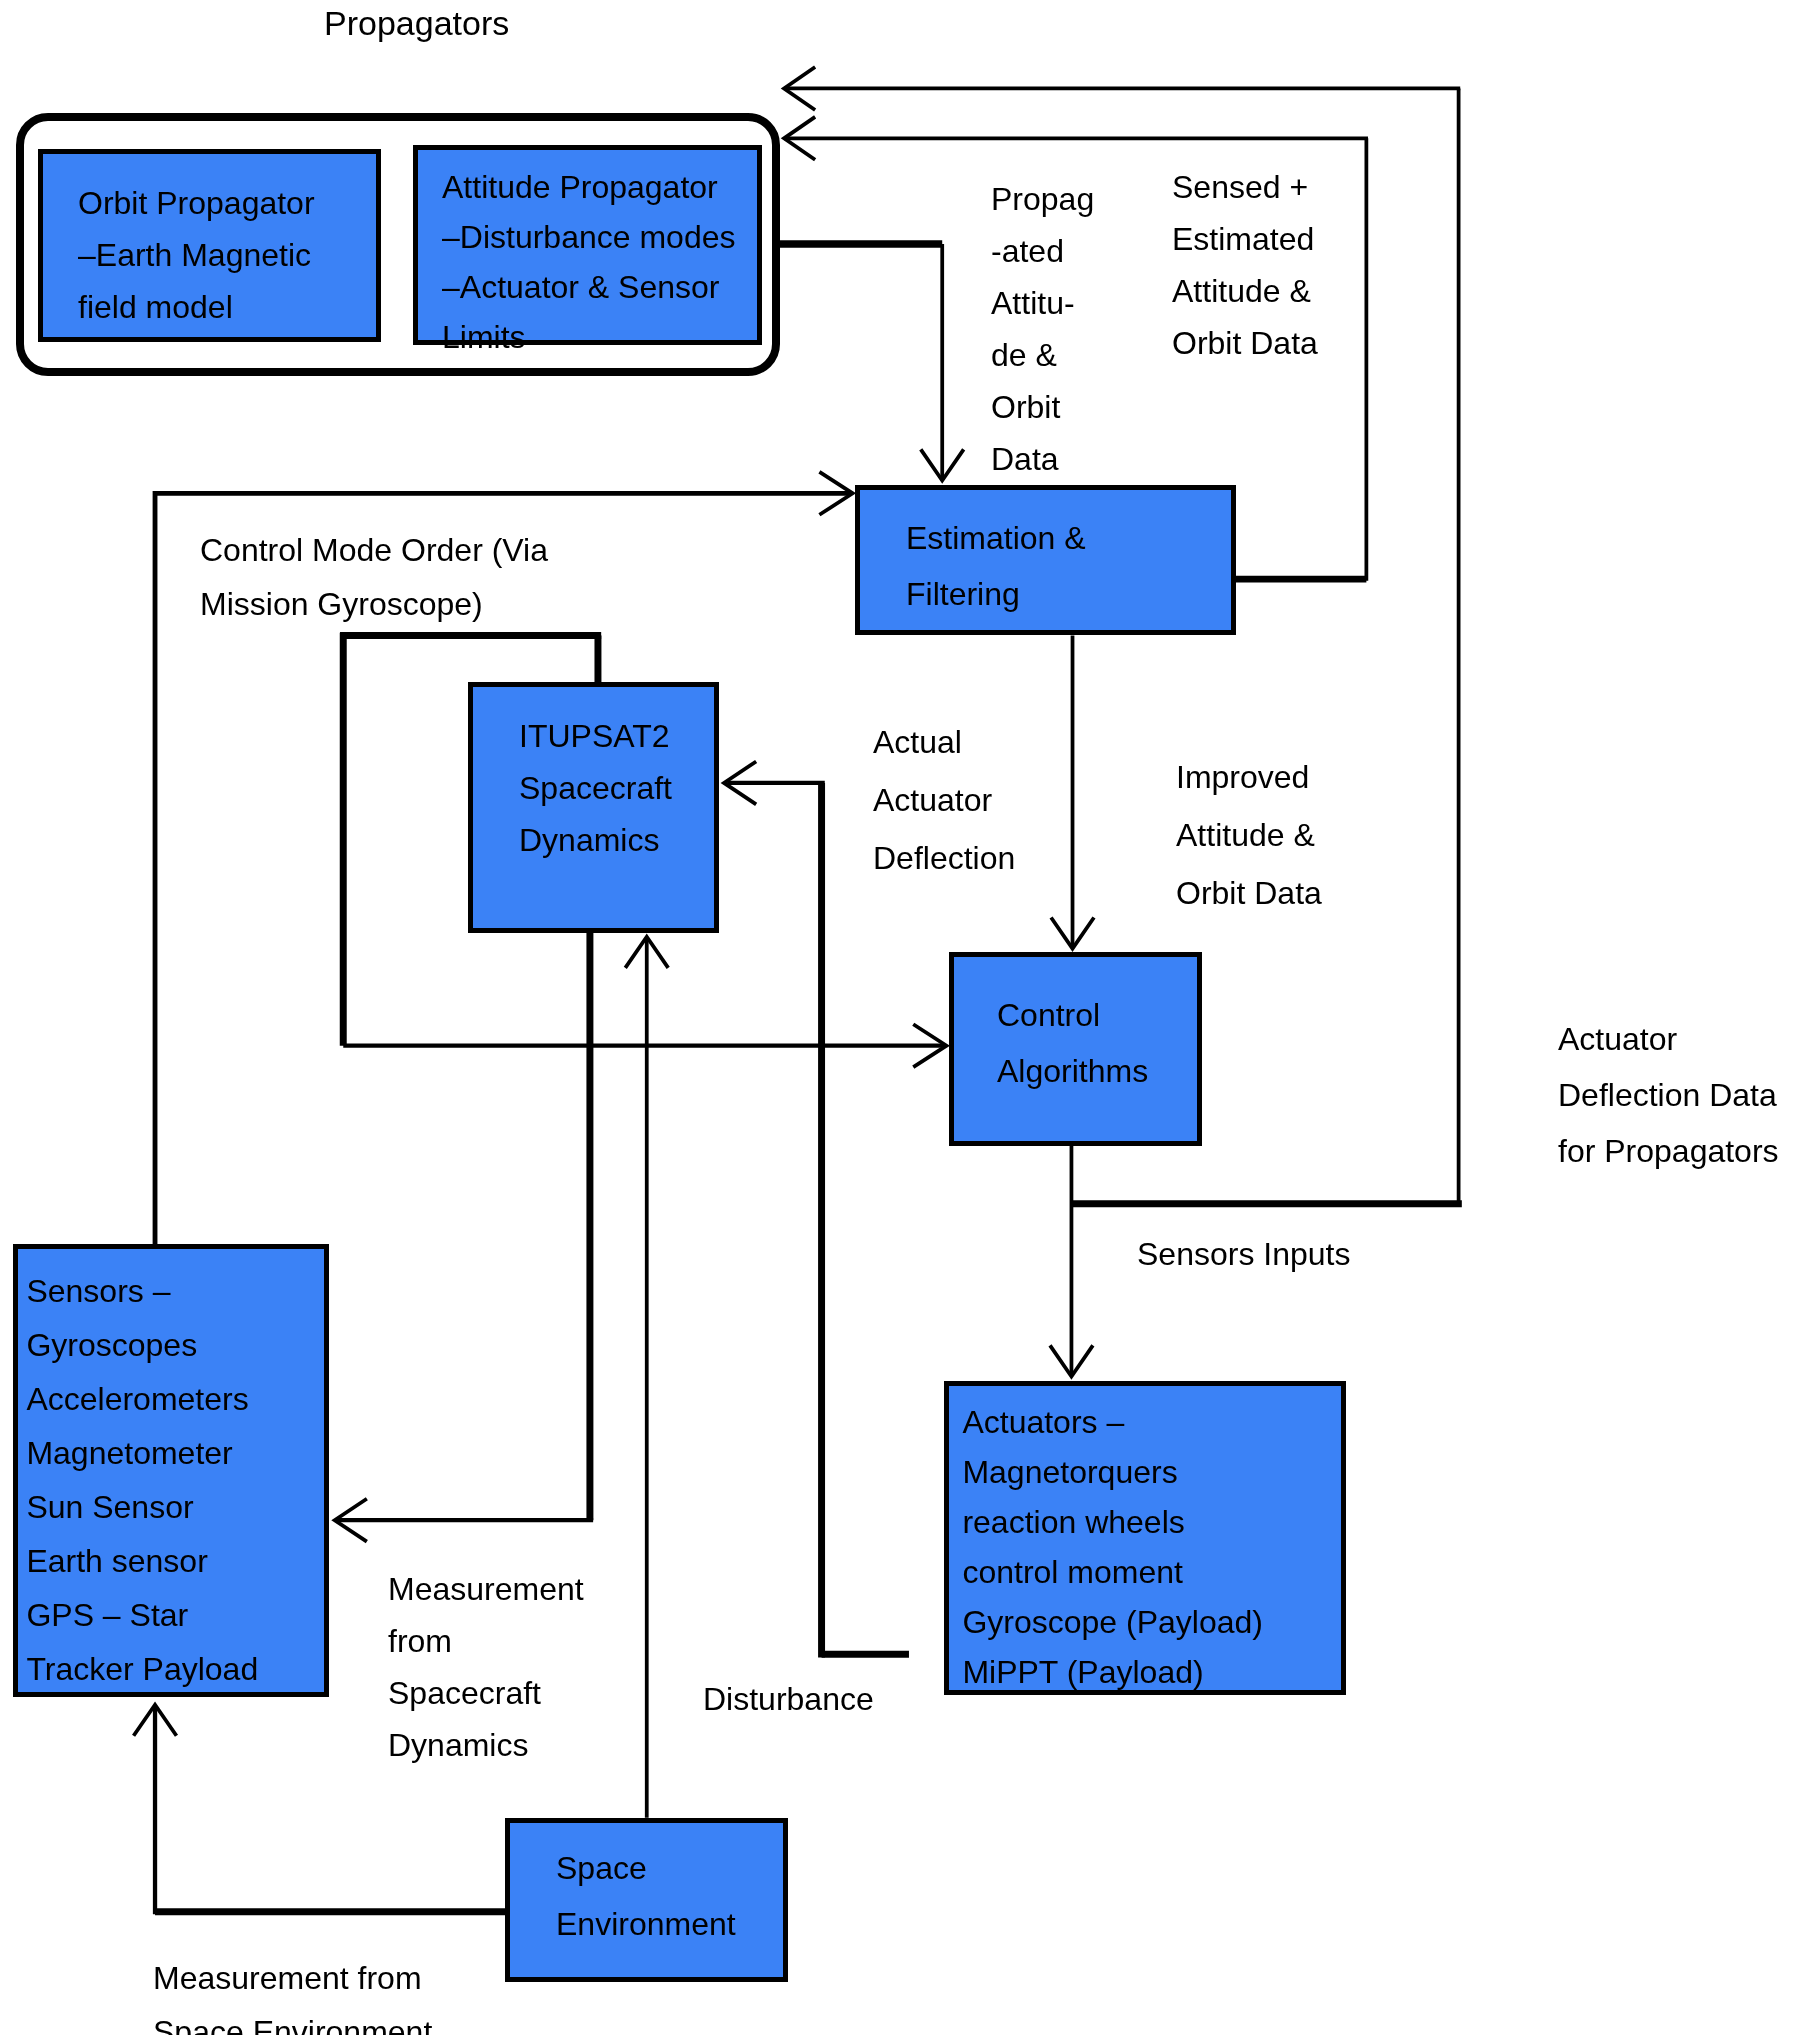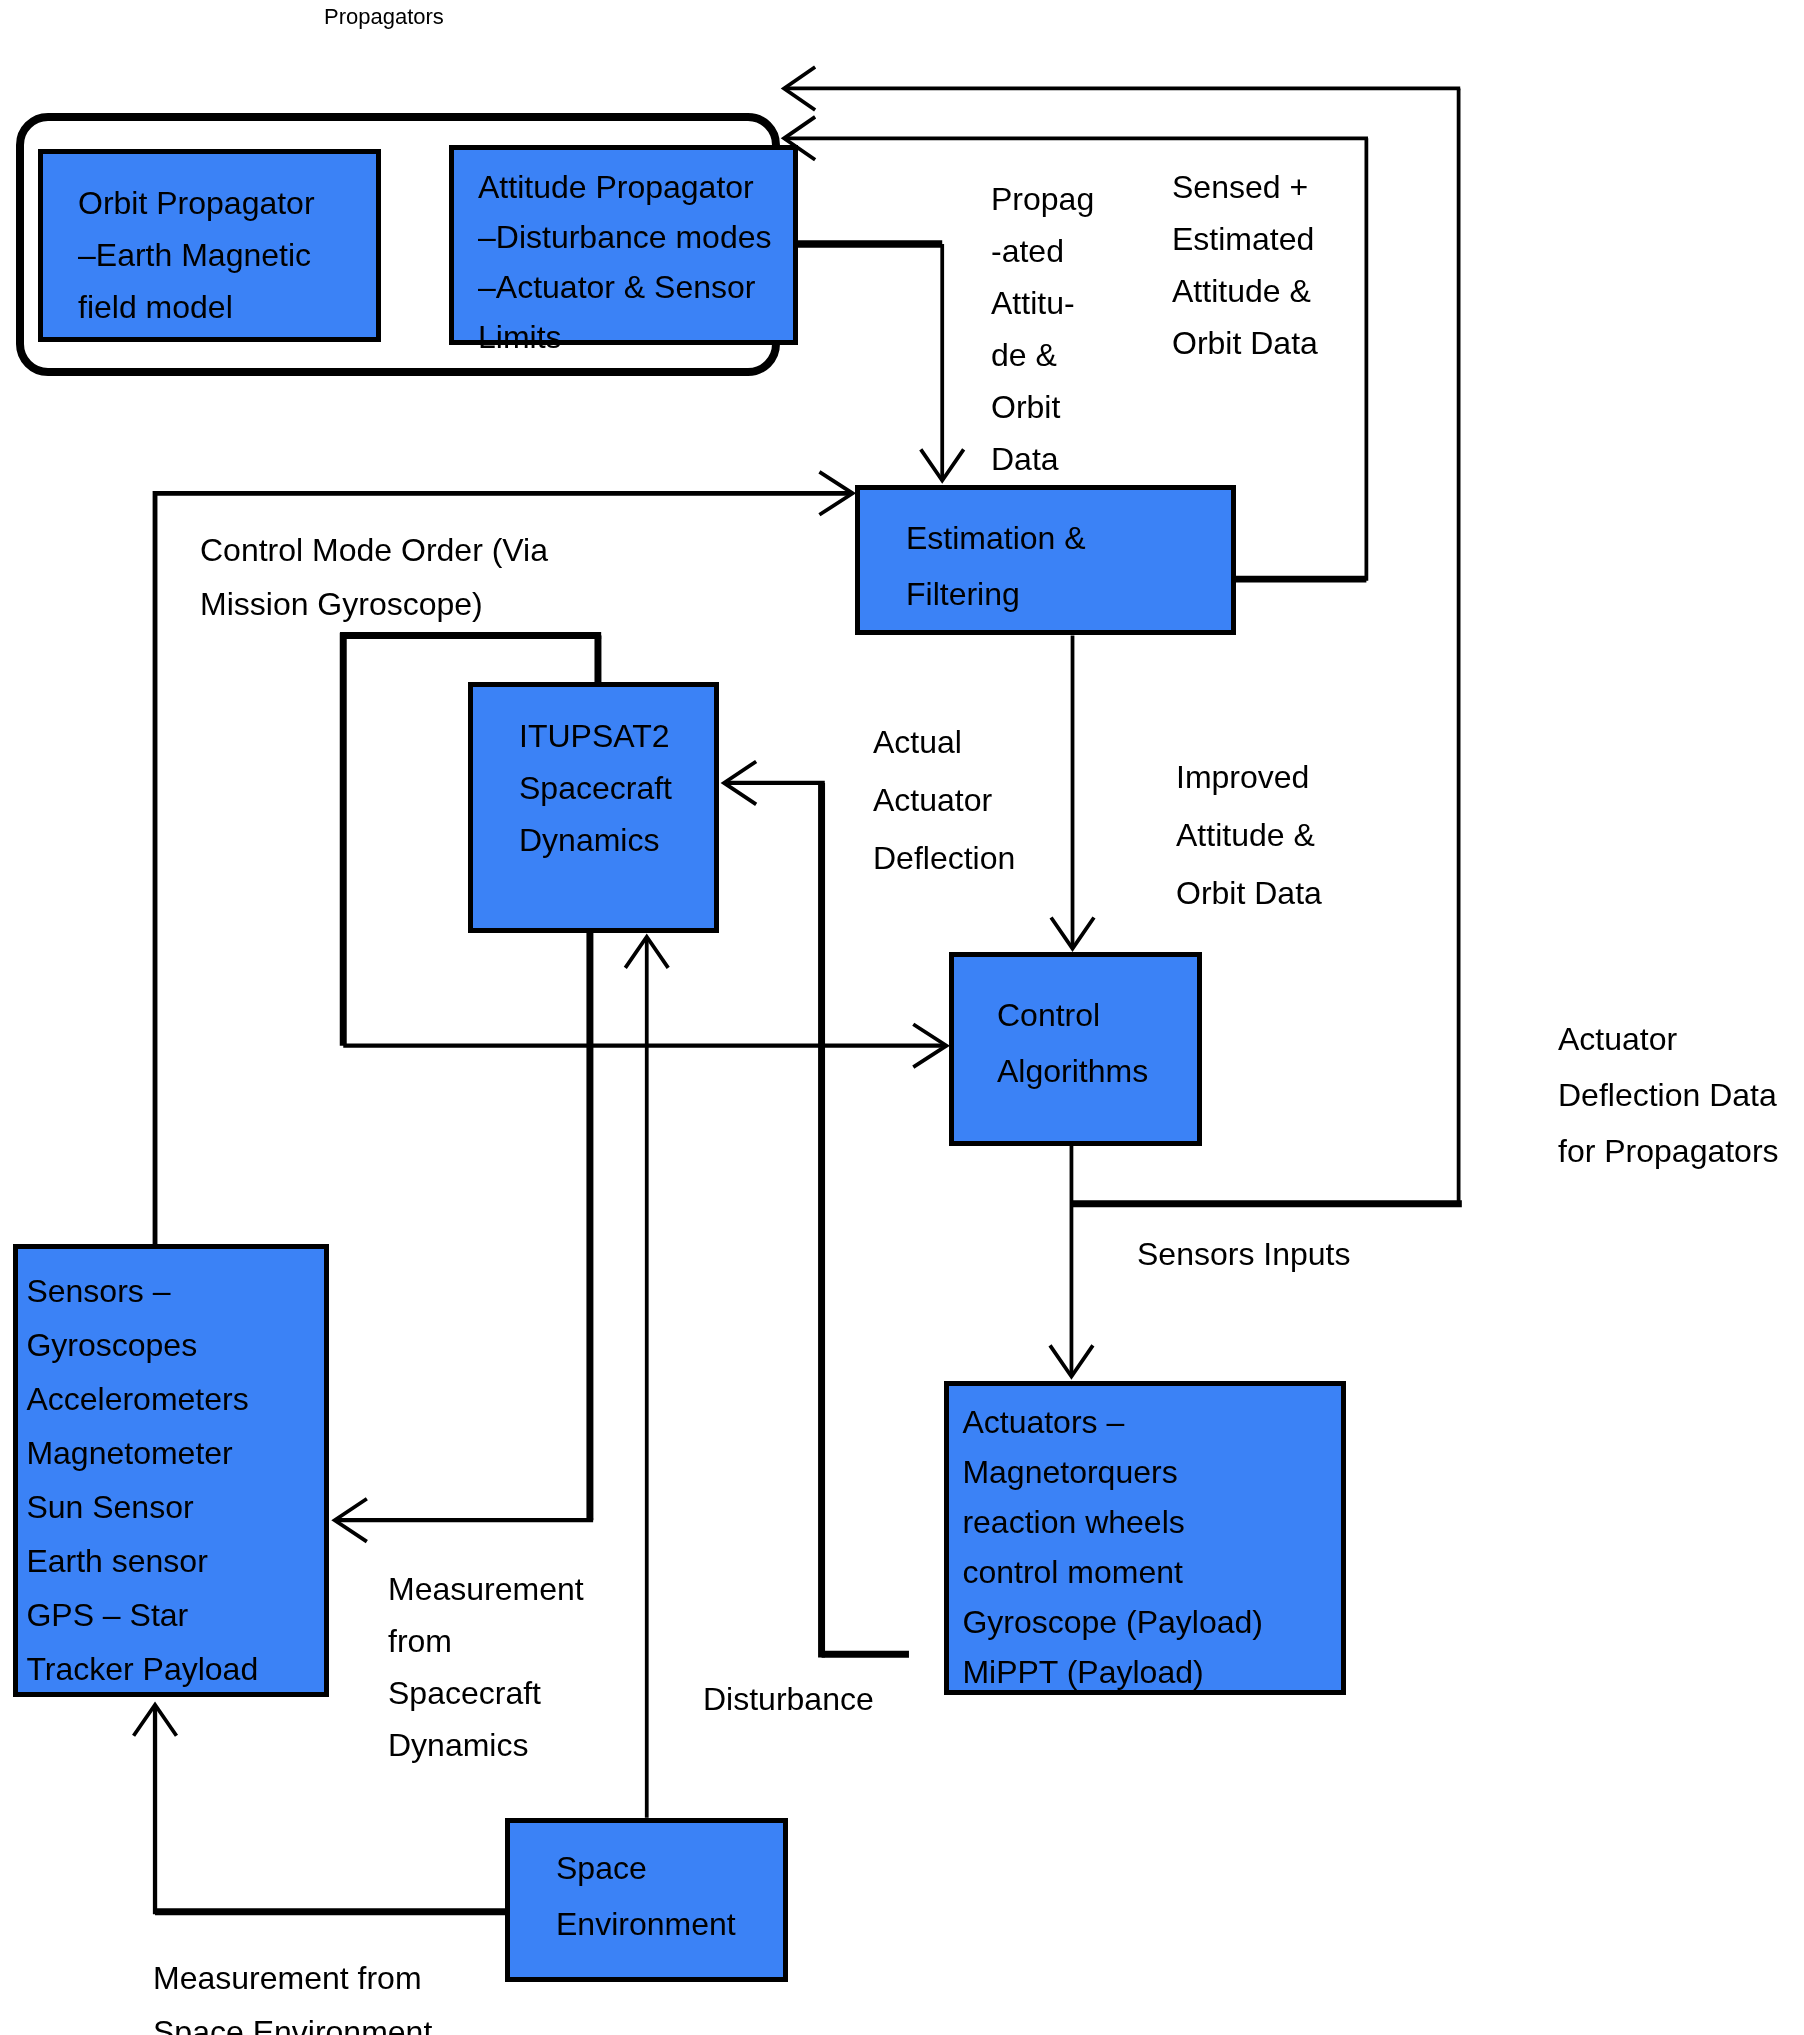--- a/index.html
+++ b/index.html
@@ -9,21 +9,21 @@
   .box{position:absolute;background:#3b82f6;border:5.4px solid #000;
        box-sizing:border-box;z-index:2;}
   .container{position:absolute;background:transparent;border:8px solid #000;
        border-radius:32px;box-sizing:border-box;z-index:0;}
   .txt{white-space:pre-line;font-size:32px;line-height:52px;}
   .lbl{position:absolute;white-space:pre-line;font-size:32px;line-height:52px;z-index:3;}
   .lh105{line-height:56px;}
   .lh108{line-height:58px;}
   .lh100{line-height:54px;}
   .lh94{line-height:50px;}
-  .title{position:absolute;font-size:22px;z-index:3;}
+  .title{position:absolute;font-size:34px;z-index:3;}
   polyline{fill:none;stroke:#000;}
   .w14{stroke-width:14px;}
   .w13{stroke-width:13px;}
   .w9{stroke-width:9px;}
   .w8{stroke-width:8px;}
   .w7{stroke-width:7px;}
 </style>
 </head>
 <body>
 
@@ -100,21 +100,21 @@
 <div class="title" style="left:324px;top:4.3px;">Propagators</div>
 
 <div class="container" style="left:16px;top:113px;width:764px;height:263px;"></div>
 
 <div class="box" style="left:38px;top:149px;width:343px;height:193px;">
   <div class="txt" style="padding:22.5px 0 0 35px;">Orbit Propagator
 –Earth Magnetic
 field model</div>
 </div>
 
-<div class="box" style="left:413px;top:145px;width:349px;height:200px;margin-left:36px;">
+<div class="box" style="left:413px;top:145px;width:349px;height:200px;">
   <div class="txt lh94" style="padding:11.8px 0 0 24px;">Attitude Propagator
 –Disturbance modes
 –Actuator &amp; Sensor
 Limits</div>
 </div>
 
 <div class="box" style="left:855px;top:485px;width:381px;height:150px;">
   <div class="txt lh105" style="padding:20.4px 0 0 46px;">Estimation &amp;
 Filtering</div>
 </div>

